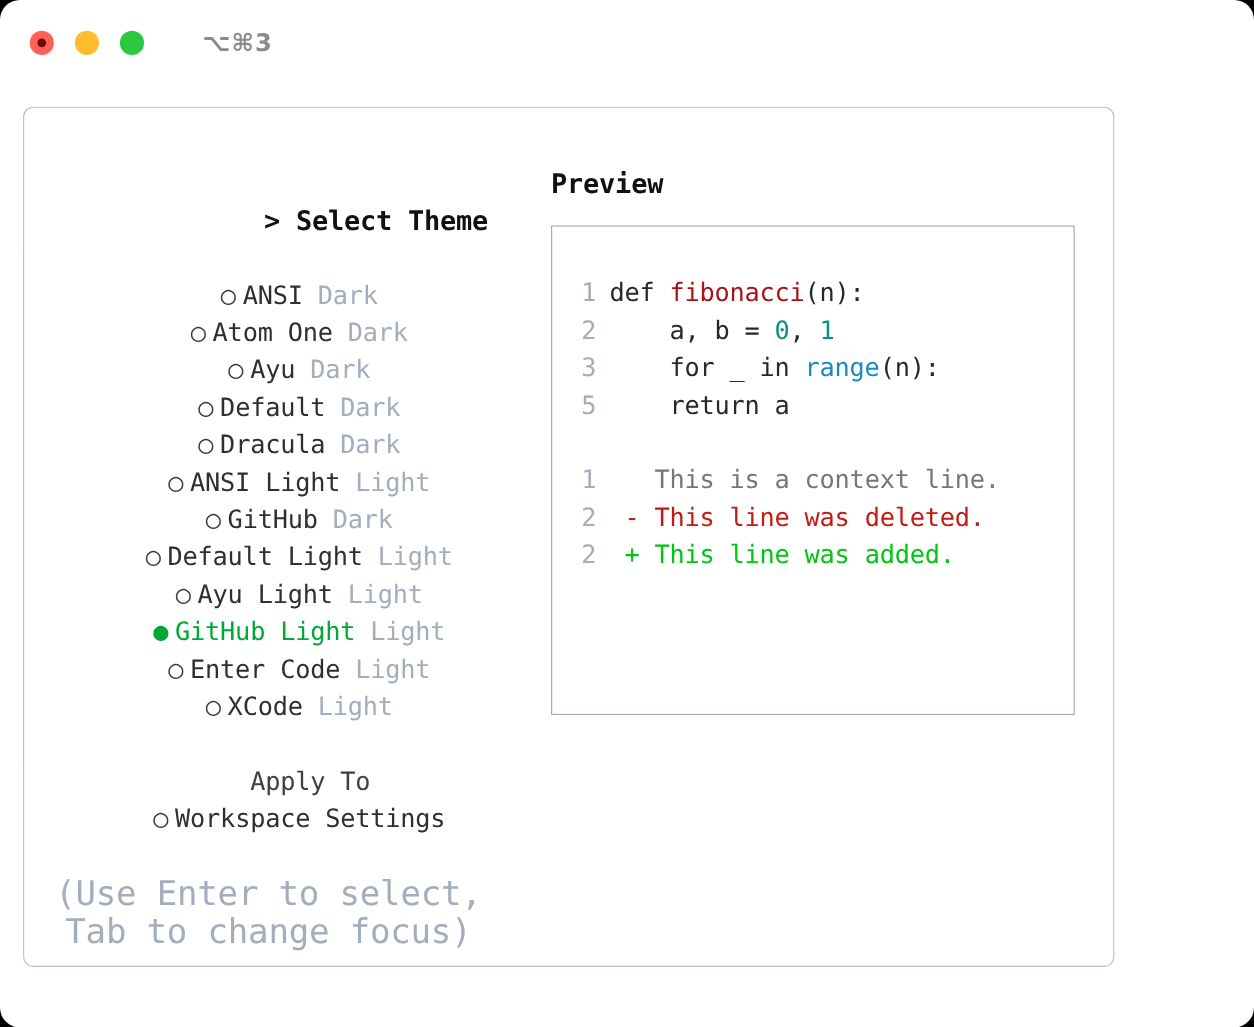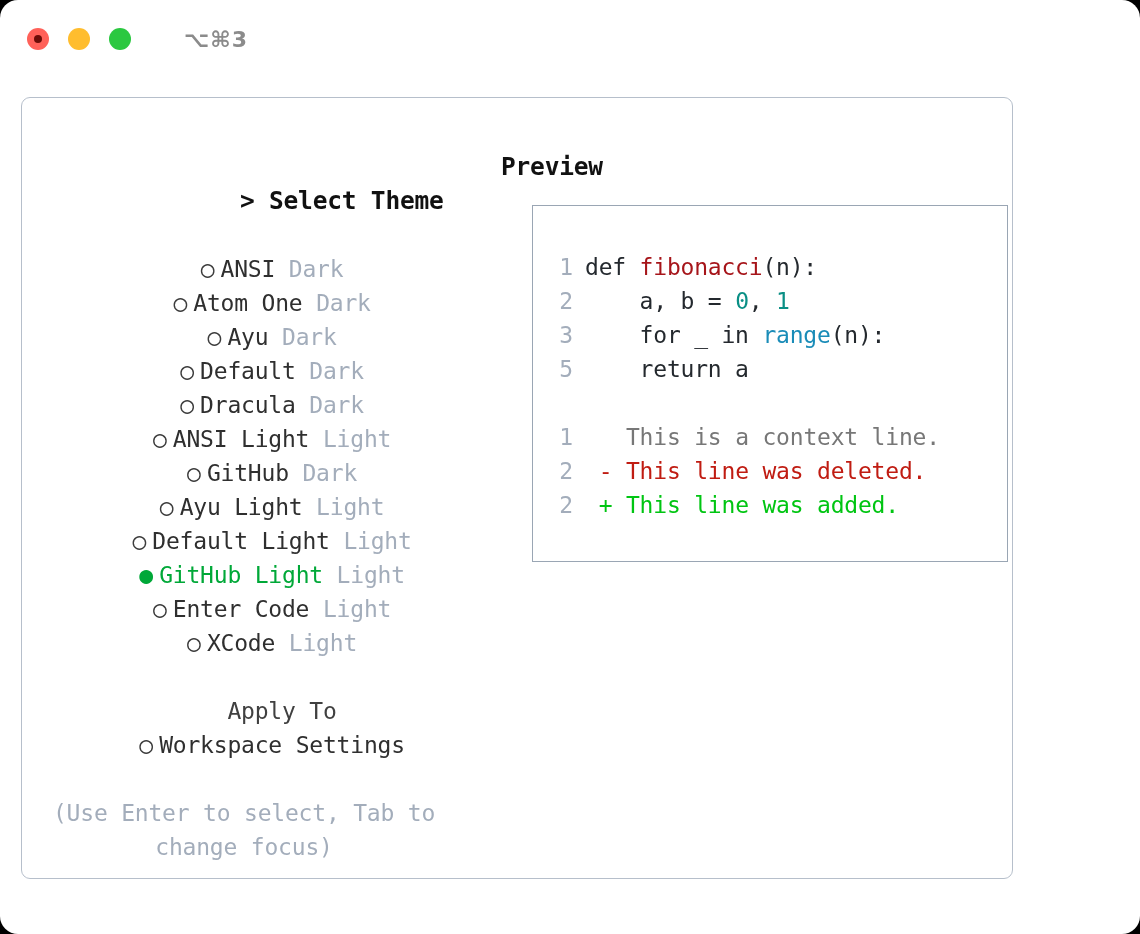--- a/index.html
+++ b/index.html
@@ -129,21 +129,21 @@
   .opt .tag {
     color: #a3adbb;
   }
   .opt.selected .name { color: #00a838; }
   .opt.selected .marker { color: #00a838; }
 
   .spacer-sm { height: 34px; }
 
   .hint {
     margin-top: 34px;
-    font-size: 23px;
+    font-size: 31px;
     line-height: 34px;
     color: #a3adbb;
     white-space: pre-wrap;
     width: 410px;
     letter-spacing: -0.2px;
   }
 
   
   .right-col {
     position: absolute;
@@ -155,25 +155,24 @@
     font-size: 24.5px;
     font-weight: 700;
     color: #111111;
     line-height: 34px;
     letter-spacing: -0.2px;
   }
 
   .preview-box {
     margin-top: 21px;
     width: 476px;
-    height: 357px;
+    height: 445px;
     border: 1.6px solid #9aa6b4;
     box-sizing: border-box;
     padding: 44px 0 0 14px;
-    margin-left: 31px;
   }
 
   .code-line {
     font-size: 23px;
     line-height: 34px;
     white-space: pre;
     color: #24292e;
     letter-spacing: -0.2px;
   }
   .ln {
@@ -217,22 +216,22 @@
         </div>
 
         <div id="theme-list">
             <div class="opt"><span class="marker">○</span><span class="name">ANSI</span><span> </span><span class="tag">Dark</span></div>
             <div class="opt"><span class="marker">○</span><span class="name">Atom One</span><span> </span><span class="tag">Dark</span></div>
             <div class="opt"><span class="marker">○</span><span class="name">Ayu</span><span> </span><span class="tag">Dark</span></div>
             <div class="opt"><span class="marker">○</span><span class="name">Default</span><span> </span><span class="tag">Dark</span></div>
             <div class="opt"><span class="marker">○</span><span class="name">Dracula</span><span> </span><span class="tag">Dark</span></div>
             <div class="opt"><span class="marker">○</span><span class="name">ANSI Light</span><span> </span><span class="tag">Light</span></div>
             <div class="opt"><span class="marker">○</span><span class="name">GitHub</span><span> </span><span class="tag">Dark</span></div>
+            <div class="opt"><span class="marker">○</span><span class="name">Default Light</span><span> </span><span class="tag">Light</span></div>
             <div class="opt"><span class="marker">○</span><span class="name">Ayu Light</span><span> </span><span class="tag">Light</span></div>
-            <div class="opt"><span class="marker">○</span><span class="name">Default Light</span><span> </span><span class="tag">Light</span></div>
             <div class="opt selected"><span class="marker">●</span><span class="name">GitHub Light</span><span> </span><span class="tag">Light</span></div>
             <div class="opt"><span class="marker">○</span><span class="name">Enter Code</span><span> </span><span class="tag">Light</span></div>
             <div class="opt"><span class="marker">○</span><span class="name">XCode</span><span> </span><span class="tag">Light</span></div>
           </div>
 
         <div class="spacer-sm"></div>
 
         <div class="section-head" style="font-weight:400;font-size:23px;color:#404040;padding-left:26px;">Apply To</div>
 
         <div id="apply-list">

